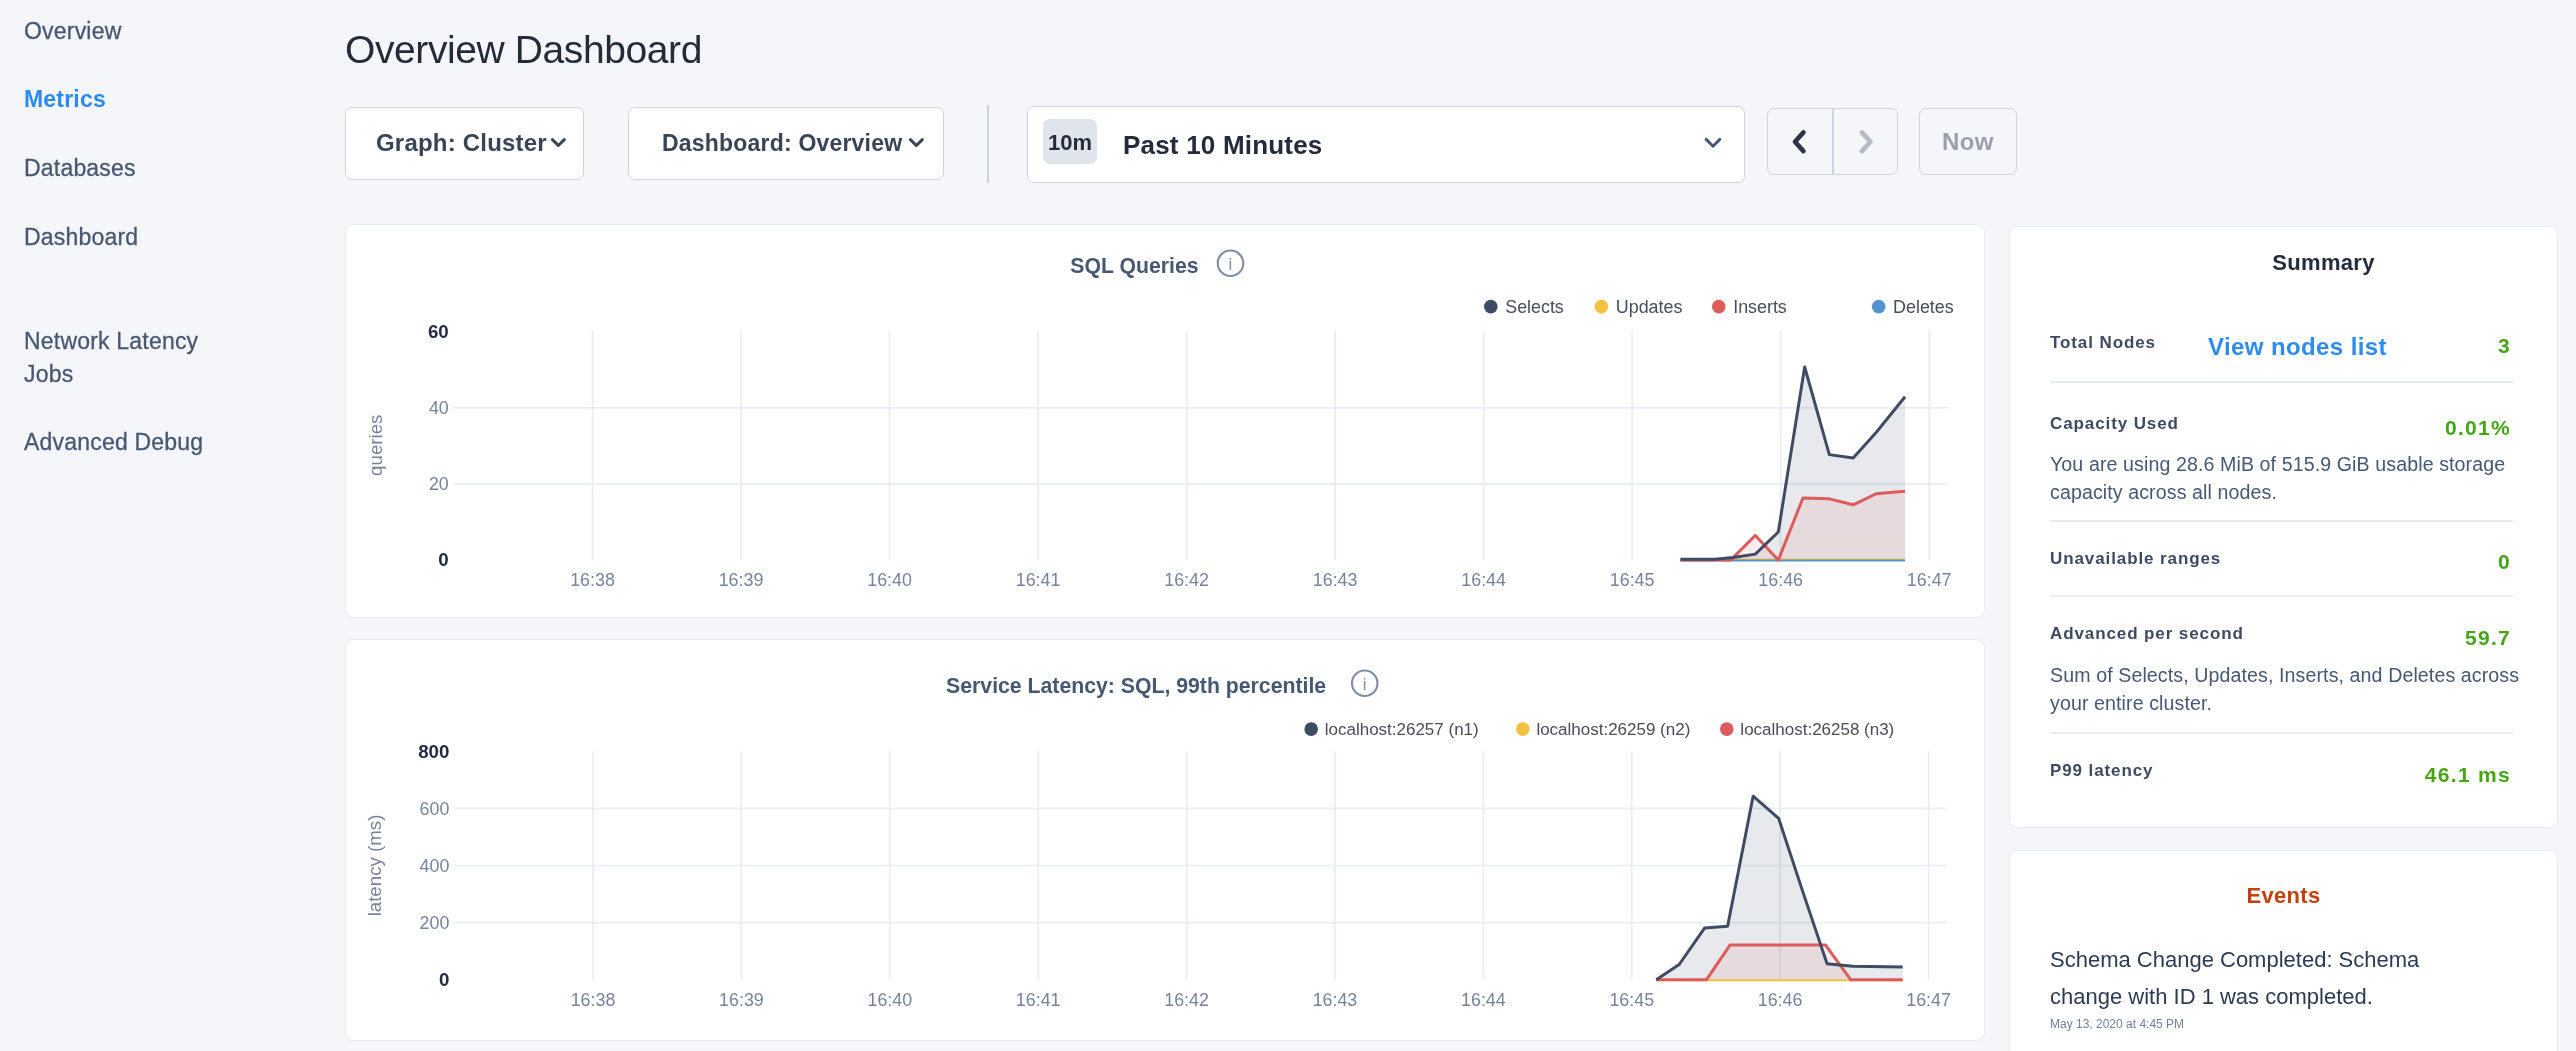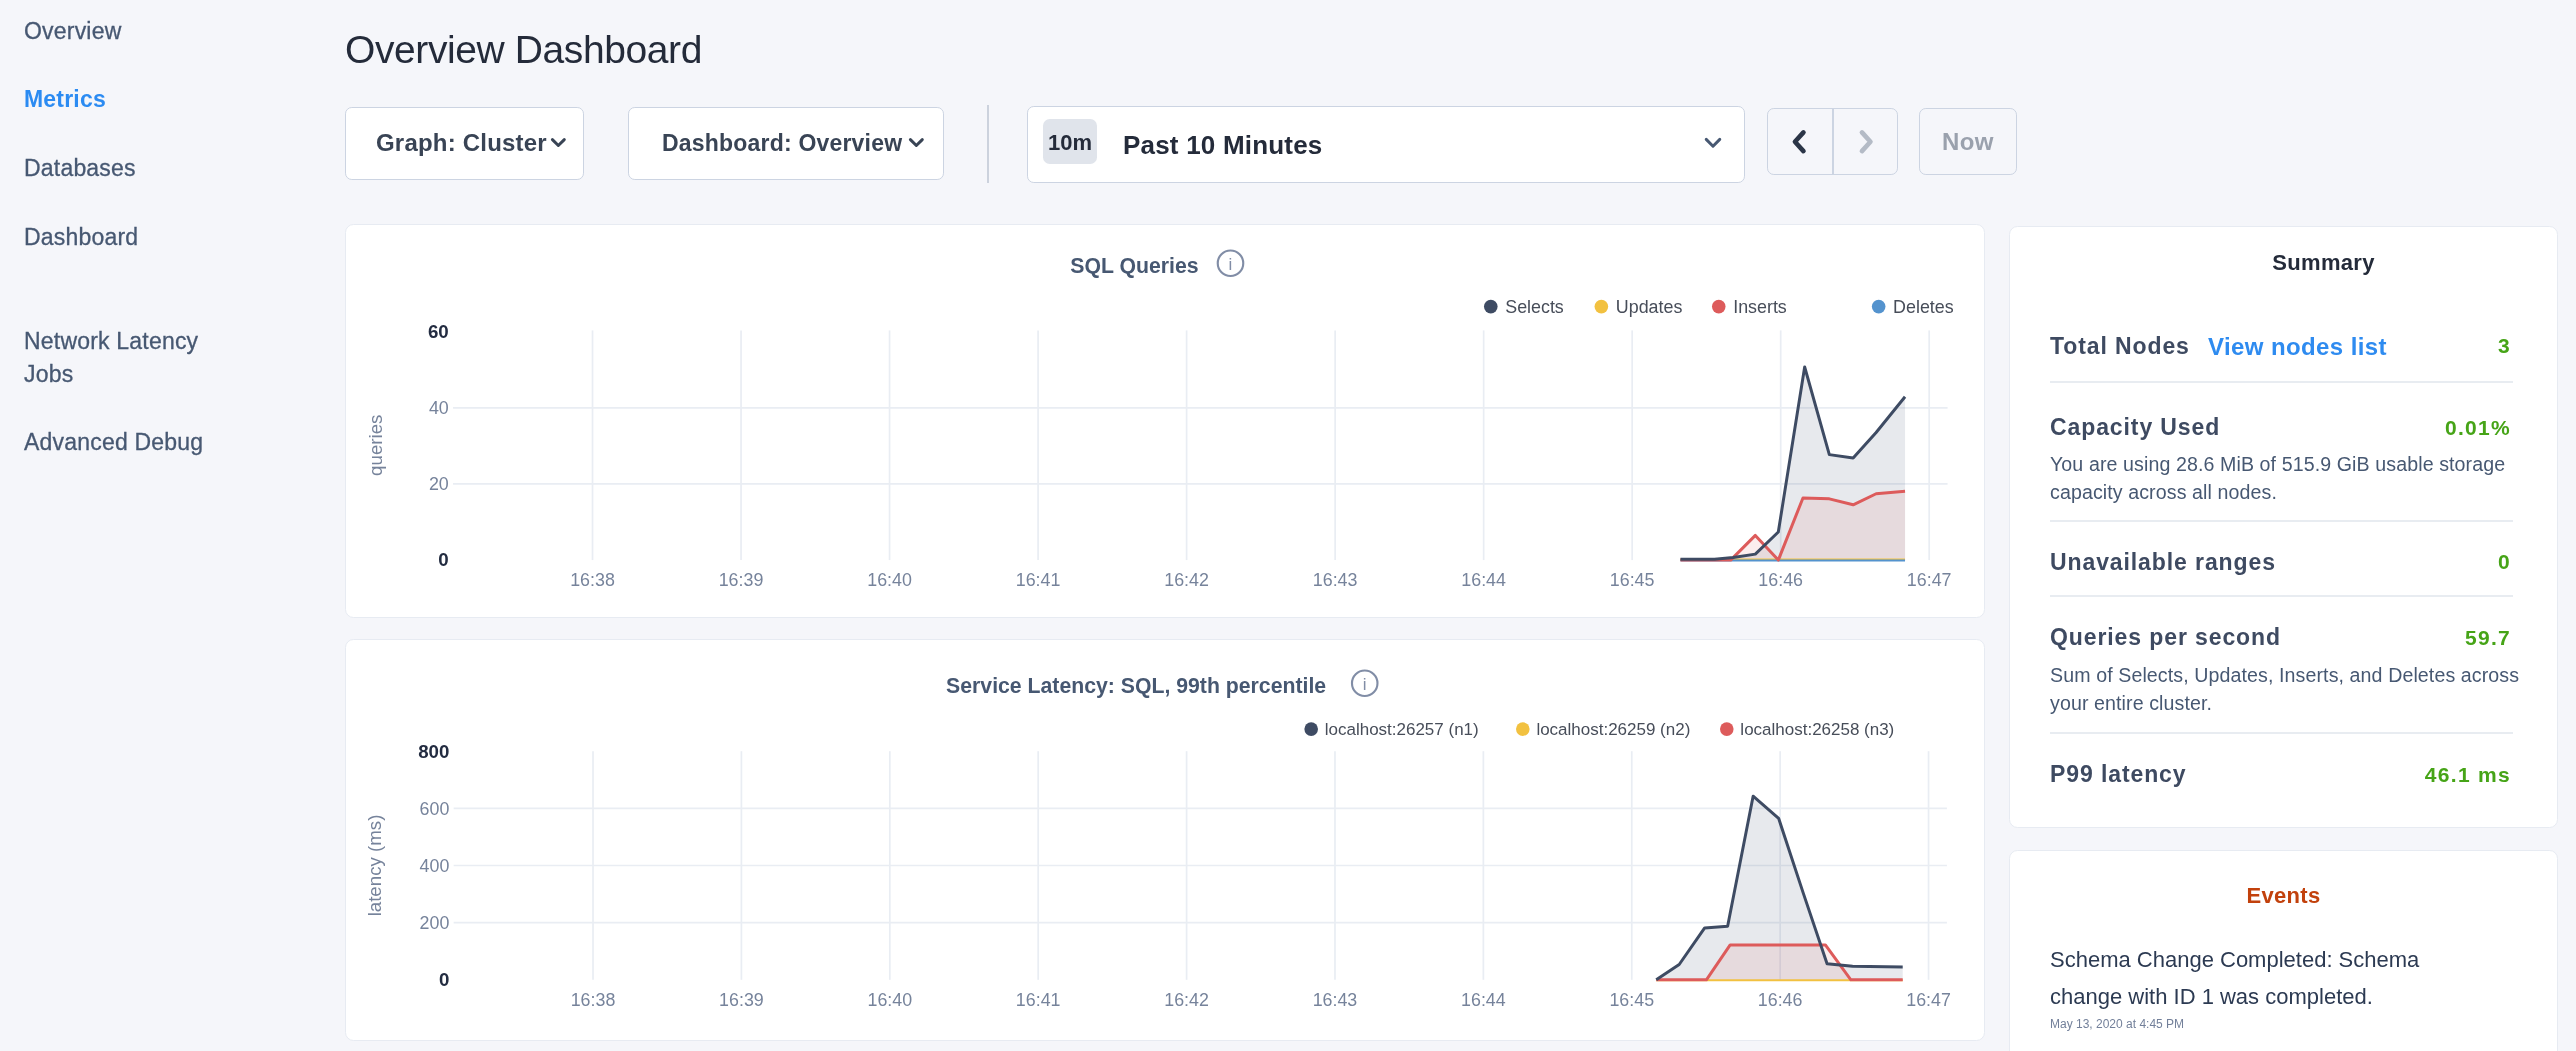--- a/index.html
+++ b/index.html
@@ -4,21 +4,21 @@
 <style>
   html,body{margin:0;padding:0;}
   body{width:2576px;height:1051px;background:#f5f6fa;font-family:"Liberation Sans",sans-serif;overflow:hidden;position:relative;}
   .abs{position:absolute;}
   .navitem{position:absolute;left:24px;font-size:23px;color:#475872;line-height:29px;letter-spacing:0.2px;-webkit-text-stroke:0.3px #475872;}
   .nav-active{color:#2b8bf2;font-weight:bold;-webkit-text-stroke:0 transparent;}
   .ddbox{position:absolute;background:#fff;border:1.7px solid #ccd4e2;border-radius:6.8px;box-sizing:border-box;}
   .ddtext{position:absolute;font-weight:bold;font-size:24px;color:#394455;letter-spacing:0.2px;}
   .btn{position:absolute;border:1.7px solid #ccd4e2;border-radius:6.8px;box-sizing:border-box;}
   .panel{position:absolute;background:#fff;border:1.7px solid #e7ebf2;border-radius:8.5px;box-sizing:border-box;}
-  .shead{position:absolute;font-weight:bold;font-size:23px;color:#3e4a61;letter-spacing:0.9px;}
+  .shead{position:absolute;font-weight:bold;font-size:17px;color:#3e4a61;letter-spacing:0.9px;}
   .sval{position:absolute;font-weight:bold;font-size:21px;color:#46a417;letter-spacing:1.3px;text-align:right;}
   .sdiv{position:absolute;height:1.7px;background:#e8ecf1;width:463px;left:2050px;}
   .spara{position:absolute;left:2050px;font-size:19.6px;line-height:28px;color:#475872;width:476px;letter-spacing:0.1px;}
 </style>
 </head>
 <body>
 
 <div class="navitem" style="top:17px;">Overview</div>
 <div class="navitem nav-active" style="top:85px;">Metrics</div>
 <div class="navitem" style="top:154px;">Databases</div>
@@ -163,21 +163,21 @@
 <div class="abs" style="left:2208px;top:333px;font-weight:bold;font-size:24px;color:#2e8bf0;letter-spacing:0.4px;">View nodes list</div>
 <div class="sval" style="left:2341px;top:334px;width:170px;">3</div>
 <div class="sdiv" style="top:381px;"></div>
 <div class="shead" style="left:2050px;top:414px;">Capacity Used</div>
 <div class="sval" style="left:2341px;top:416px;width:170px;">0.01%</div>
 <div class="spara" style="top:450px;">You are using 28.6 MiB of 515.9 GiB usable storage capacity across all nodes.</div>
 <div class="sdiv" style="top:520px;"></div>
 <div class="shead" style="left:2050px;top:549px;">Unavailable ranges</div>
 <div class="sval" style="left:2341px;top:550px;width:170px;">0</div>
 <div class="sdiv" style="top:595px;"></div>
-<div class="shead" style="left:2050px;top:624px;">Queries per second</div>
+<div class="shead" style="left:2050px;top:624px;">Advanced per second</div>
 <div class="sval" style="left:2341px;top:626px;width:170px;">59.7</div>
 <div class="spara" style="top:661px;">Sum of Selects, Updates, Inserts, and Deletes across your entire cluster.</div>
 <div class="sdiv" style="top:732px;"></div>
 <div class="shead" style="left:2050px;top:761px;">P99 latency</div>
 <div class="sval" style="left:2341px;top:763px;width:170px;">46.1 ms</div>
 
 <div class="panel" style="left:2009px;top:850px;width:549px;height:340px;"></div>
 <div class="abs" style="left:2009px;top:883px;width:549px;text-align:center;font-weight:bold;font-size:22px;color:#c2410c;letter-spacing:0.3px;">Events</div>
 <div class="abs" style="left:2050px;top:941px;width:387px;font-size:22px;line-height:37px;color:#2c3a52;">Schema Change Completed: Schema change with ID 1 was completed.</div>
 <div class="abs" style="left:2050px;top:1017px;font-size:12px;color:#73809a;">May 13, 2020 at 4:45 PM</div>

